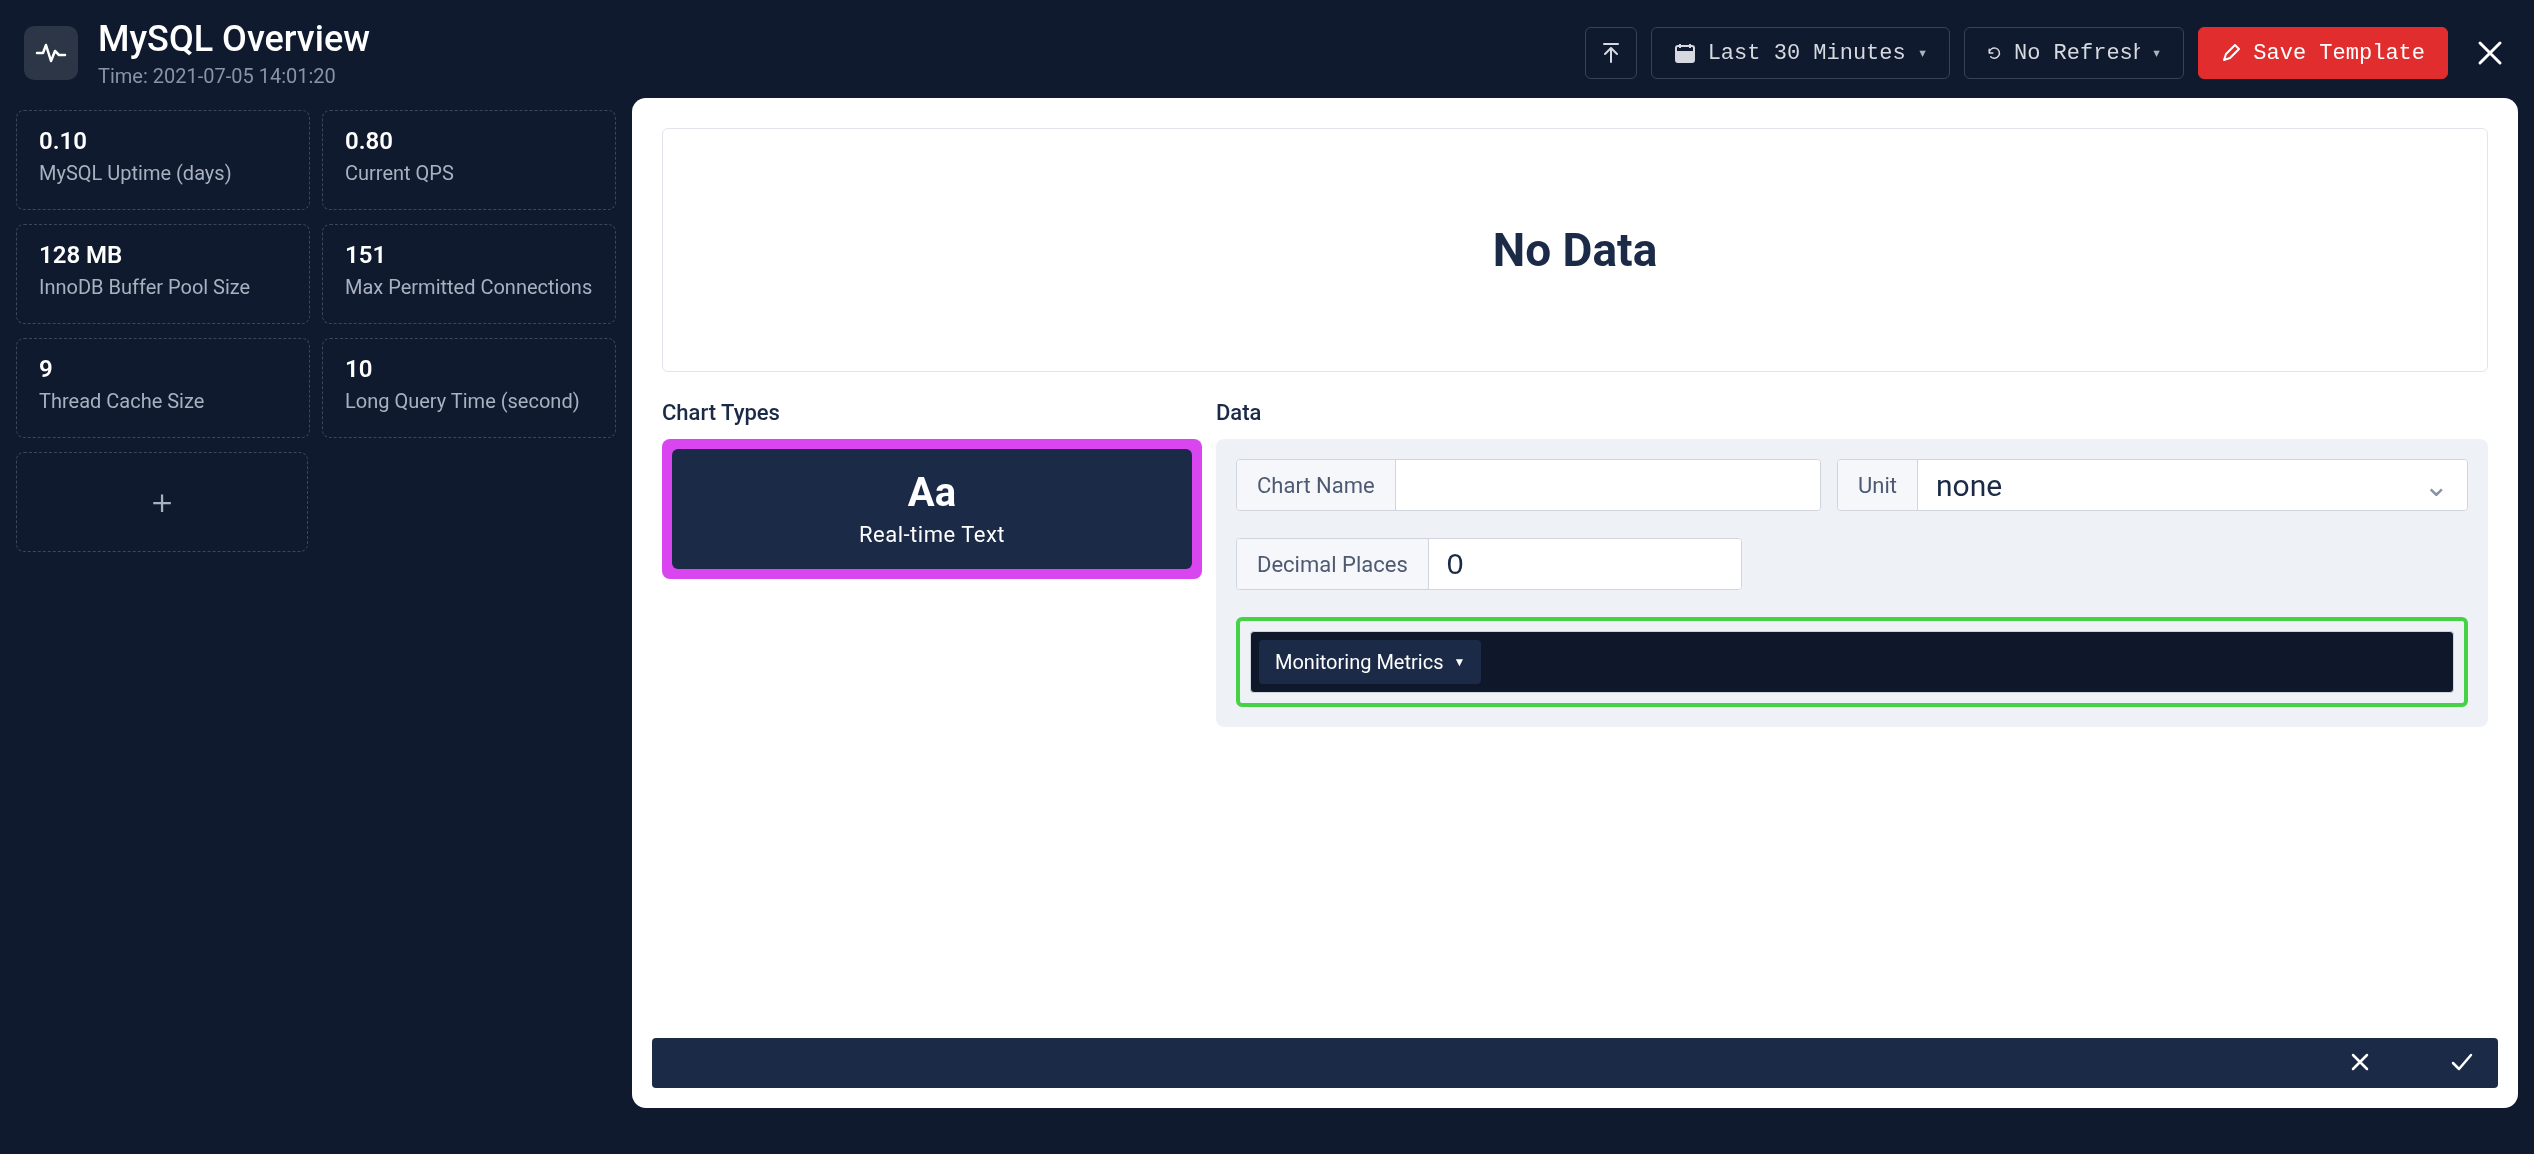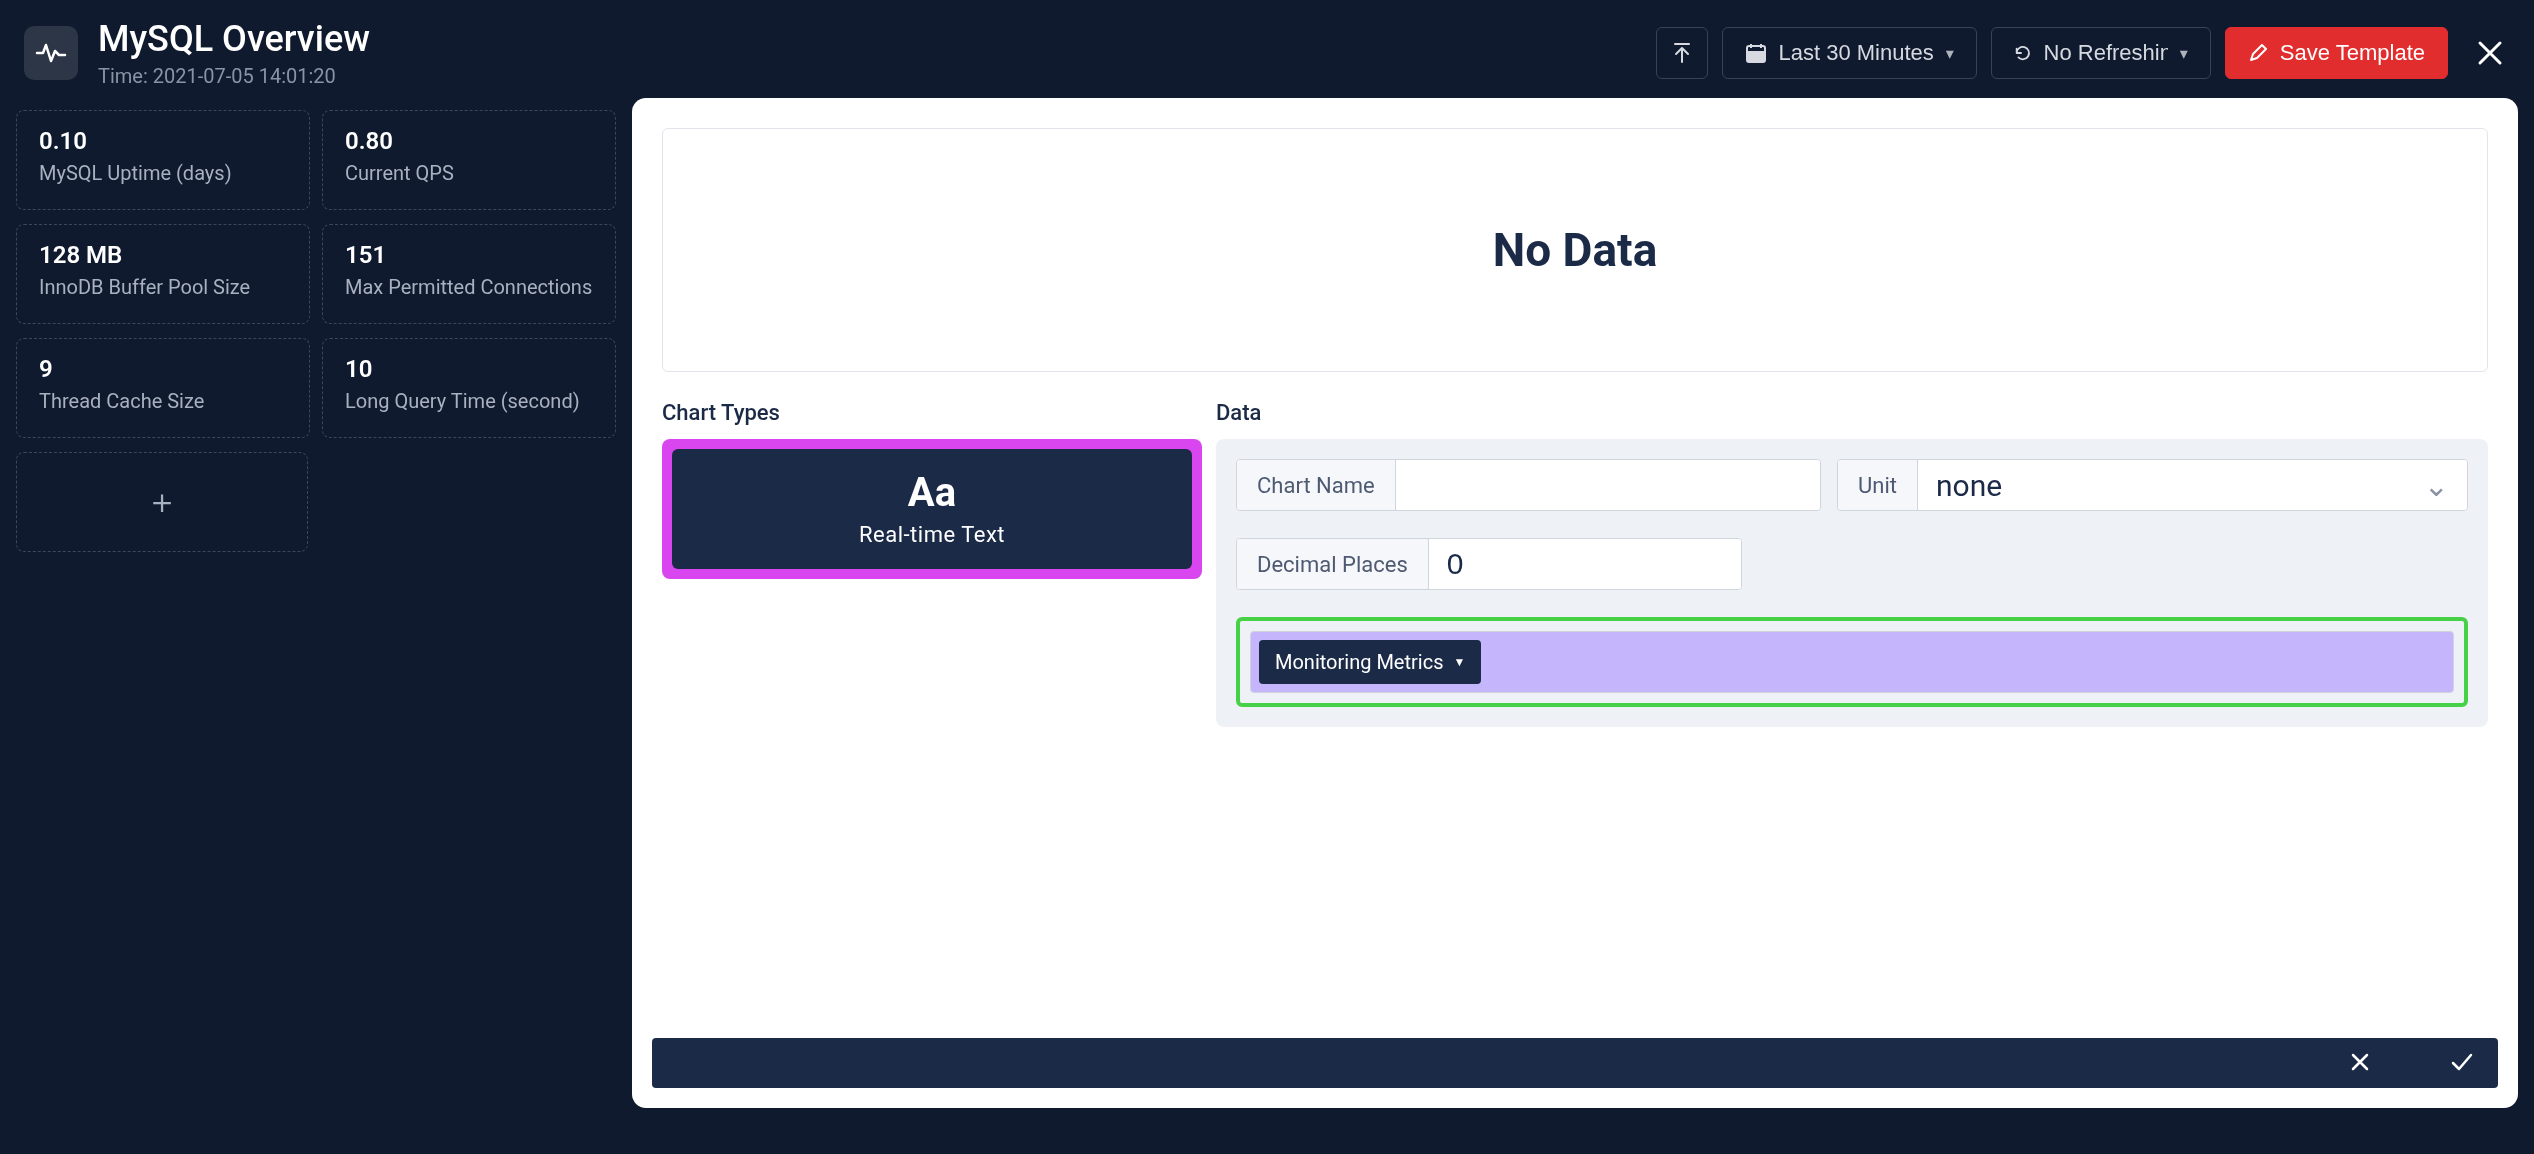--- a/index.html
+++ b/index.html
@@ -26,21 +26,21 @@
   .title-block { flex: 0 0 auto; }
   .title-block h1 { font-size: 36px; font-weight: 500; color: #fff; }
   .title-block .subtitle { font-size: 20px; color: #8a93a6; margin-top: 4px; }
   .top-spacer { flex: 1; }
   .top-actions { display: flex; align-items: center; gap: 14px; }
   .btn {
     height: 52px; padding: 0 22px; border-radius: 6px;
     border: 1px solid #3a4255;
     background: transparent; color: #d6d9e0;
     display: inline-flex; align-items: center; gap: 12px;
-    font-size: 22px; cursor: pointer;
+    font-size: 22px; cursor: pointer; font-family: Liberation Mono, monospace;
   }
   .btn.icon-only { width: 52px; padding: 0; justify-content: center; }
   .btn.primary { background: #e12d2d; border-color: #e12d2d; color: #fff; }
   .btn .chev { font-size: 16px; opacity: .8; }
   .close-x {
     width: 40px; height: 40px;
     display: flex; align-items: center; justify-content: center;
     cursor: pointer; font-size: 32px; color: #fff; margin-left: 8px;
   }
 
@@ -130,21 +130,21 @@
   .unit-field { flex: 1; }
   .decimal-field { width: 506px; }
 
   .metrics-box {
     border: 4px solid #47d147;
     border-radius: 6px;
     padding: 10px;
     background: #eef1f5;
   }
   .metrics-inner {
-    background: #c4b5fd;
+    background: #0f172a;
     border: 1px solid #cfd4dd;
     border-radius: 4px;
     padding: 8px;
     min-height: 54px;
     display: flex; align-items: center;
   }
   .metrics-chip {
     background: #1b2a47;
     color: #fff;
     padding: 10px 16px;

